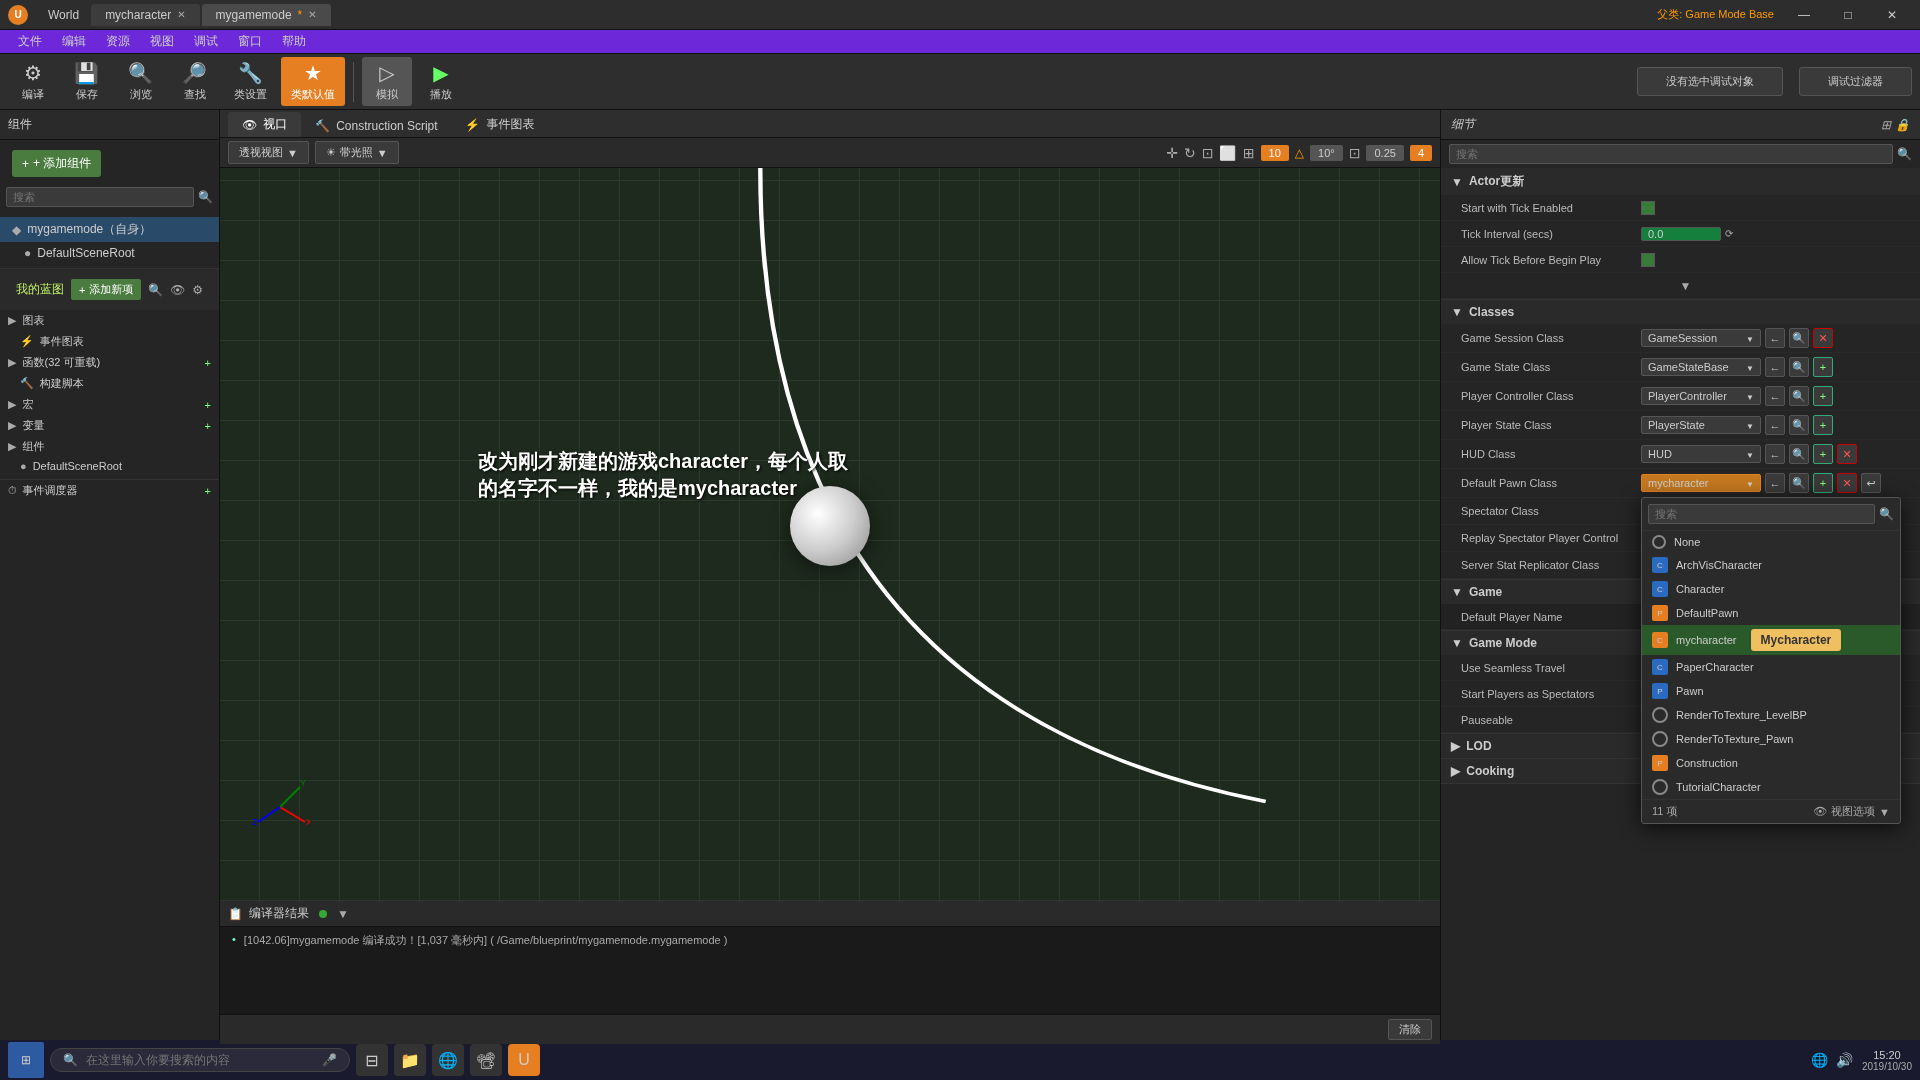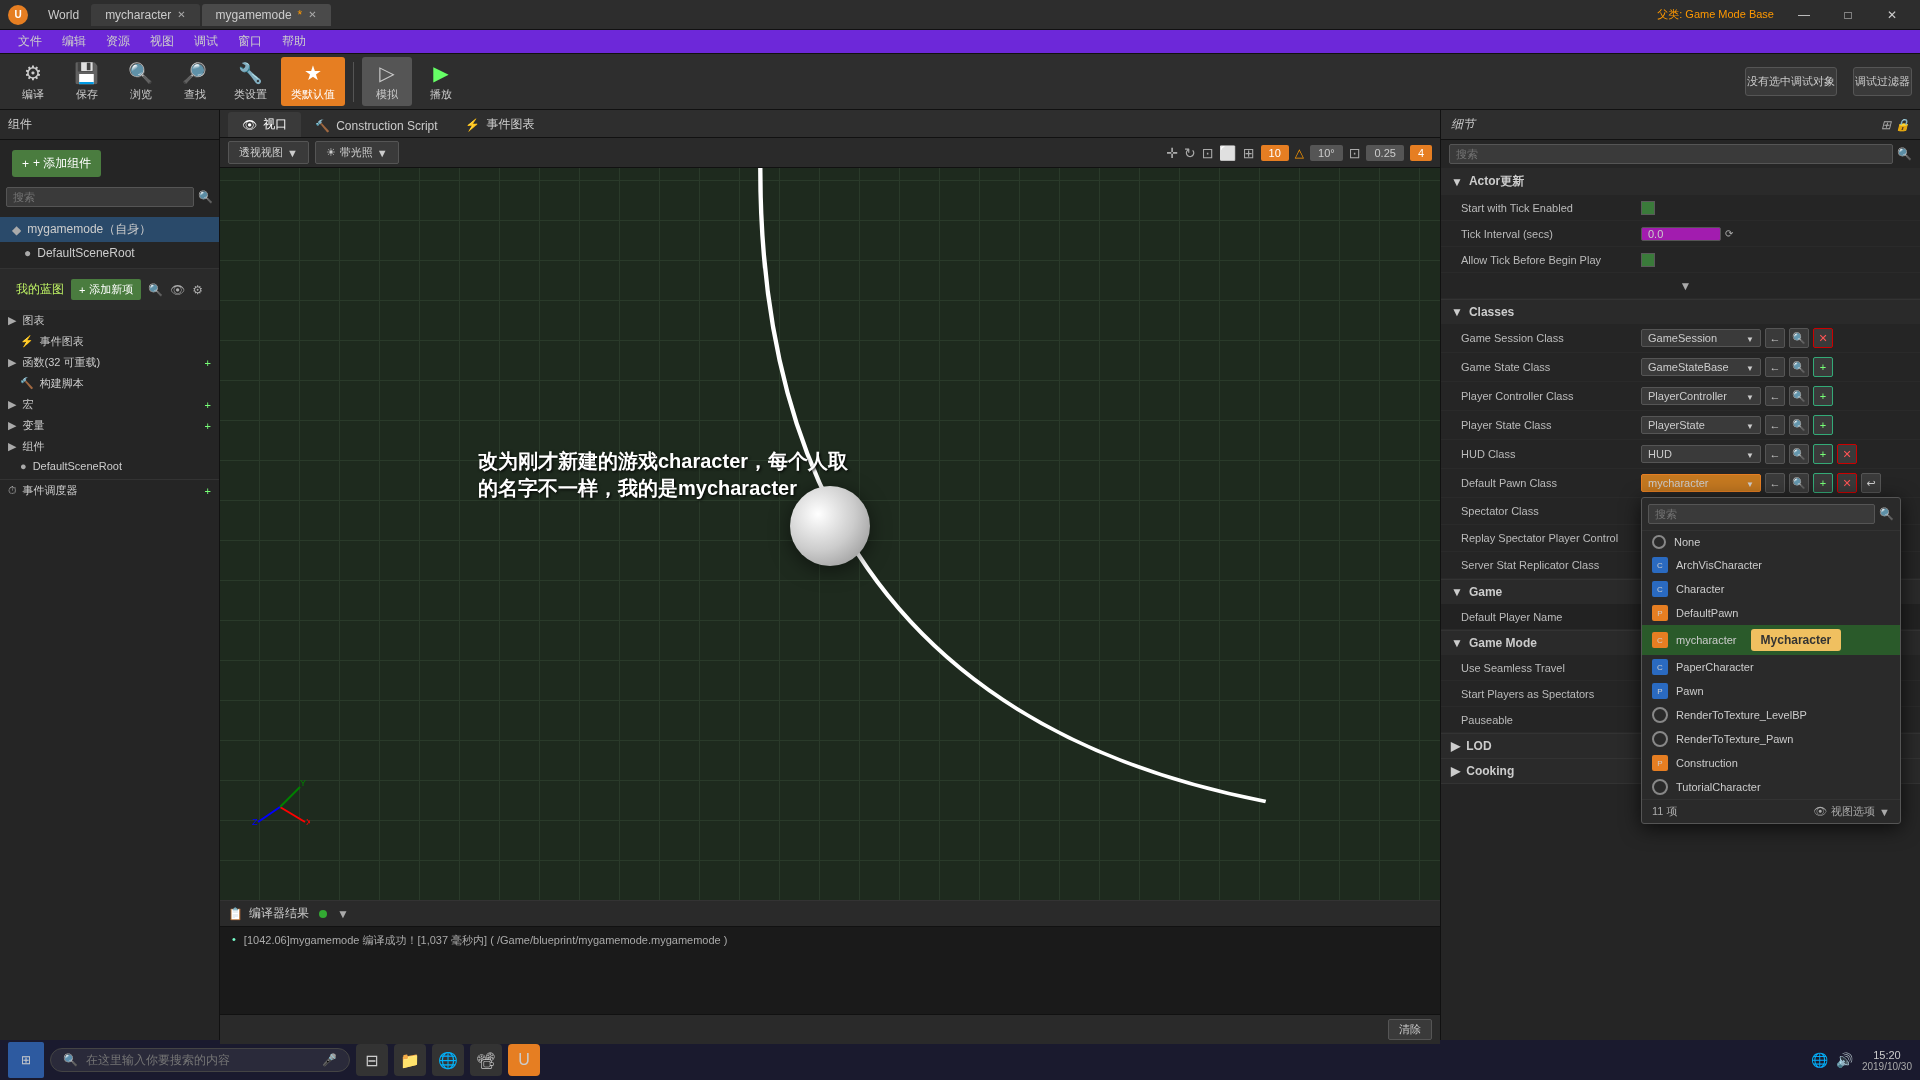--- a/index.html
+++ b/index.html
@@ -22,21 +22,21 @@
     #menubar { height: 24px; background: #6d28d9; display: flex; align-items: center; padding: 0 8px; border-bottom: 1px solid #111; }
     #menubar span { padding: 2px 10px; color: #ccc; cursor: pointer; font-size: 12px; }
 
     
     #toolbar { height: 56px; background: #2e2e2e; display: flex; align-items: center; padding: 0 8px; gap: 4px; border-bottom: 1px solid #111; }
     .tool-btn { display: flex; flex-direction: column; align-items: center; justify-content: center; padding: 4px 10px; color: #ccc; cursor: pointer; font-size: 11px; gap: 2px; min-width: 50px; border-radius: 3px; }
     .tool-btn .icon { font-size: 20px; }
     .tool-btn.active { background: #e67e22; color: white; }
     .tool-btn.play-btn { background: #555; }
     .tool-divider { width: 1px; height: 40px; background: #555; margin: 0 4px; }
-    .debug-btn { background: #3a3a3a; border: 1px solid #555; padding: 6px 1px; color: #ccc; font-size: 11px; border-radius: 3px; cursor: pointer; }
+    .debug-btn { background: #3a3a3a; border: 1px solid #555; padding: 6px 28px; color: #ccc; font-size: 11px; border-radius: 3px; cursor: pointer; }
 
     
     #content { display: flex; height: calc(1080px - 30px - 24px - 56px - 40px); }
 
     
     #left-panel { width: 220px; background: #252525; border-right: 1px solid #111; display: flex; flex-direction: column; }
     #components-header { background: #2a2a2a; padding: 6px 8px; font-size: 12px; color: #ccc; border-bottom: 1px solid #111; }
     #add-component-btn { background: #4a7c3f; color: white; border: none; padding: 5px 10px; font-size: 12px; cursor: pointer; display: flex; align-items: center; gap: 4px; margin: 6px; border-radius: 3px; }
     #search-component { display: flex; align-items: center; margin: 0 6px 6px; }
     #search-component input { flex: 1; background: #3a3a3a; border: 1px solid #555; color: #ccc; padding: 3px 6px; font-size: 11px; border-radius: 2px; }
@@ -88,21 +88,21 @@
     #details-search { display: flex; align-items: center; margin: 4px 8px; gap: 4px; }
     #details-search input { flex: 1; background: #3a3a3a; border: 1px solid #555; color: #ccc; padding: 3px 6px; font-size: 11px; border-radius: 2px; }
 
     .section-group { border-bottom: 1px solid #333; }
     .section-group-header { background: #2a2a2a; padding: 5px 10px; display: flex; align-items: center; gap: 6px; cursor: pointer; font-size: 12px; font-weight: bold; color: #ccc; }
     .prop-row { display: flex; align-items: center; padding: 4px 10px 4px 20px; min-height: 26px; border-bottom: 1px solid #2a2a2a; }
     .prop-label { flex: 0 0 180px; color: #bbb; font-size: 11px; }
     .prop-value { flex: 1; display: flex; align-items: center; gap: 4px; }
     .checkbox { width: 14px; height: 14px; background: #3a7a3a; border: 1px solid #5a5a5a; display: inline-block; cursor: pointer; }
     .checkbox.unchecked { background: #3a3a3a; }
-    .num-input { background: #a21caf; border: 1px solid #555; color: #ccc; padding: 0 6px; font-size: 11px; width: 80px; border-radius: 2px; }
+    .num-input { background: #15803d; border: 1px solid #555; color: #ccc; padding: 0 6px; font-size: 11px; width: 80px; border-radius: 2px; }
     .dropdown { background: #3a3a3a; border: 1px solid #555; color: #ccc; padding: 2px 6px; font-size: 11px; border-radius: 2px; cursor: pointer; display: flex; align-items: center; gap: 4px; min-width: 120px; justify-content: space-between; }
     .dropdown-orange { background: #c47820; border: 1px solid #e67e22; }
     .icon-btn { background: #3a3a3a; border: 1px solid #555; color: #ccc; width: 20px; height: 20px; display: flex; align-items: center; justify-content: center; cursor: pointer; font-size: 11px; border-radius: 2px; }
     .icon-btn.red { border-color: #c00; color: #f55; }
     .icon-btn.green { border-color: #3a7; color: #7f7; }
 
     
     .dropdown-popup { position: absolute; right: 0; top: 0; width: 260px; background: #2a2a2a; border: 1px solid #555; border-radius: 3px; z-index: 100; box-shadow: 0 4px 20px rgba(0,0,0,0.7); }
     .dropdown-popup-search { display: flex; align-items: center; padding: 6px; border-bottom: 1px solid #333; }
     .dropdown-popup-search input { flex: 1; background: #3a3a3a; border: 1px solid #555; color: #ccc; padding: 3px 6px; font-size: 11px; border-radius: 2px; }

